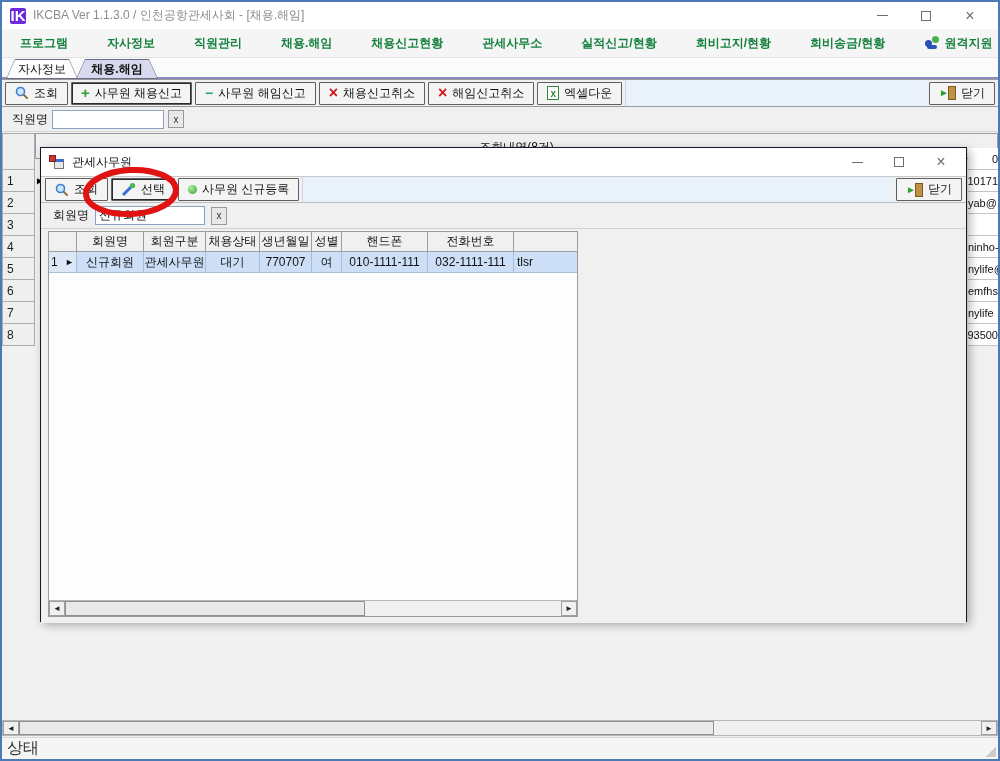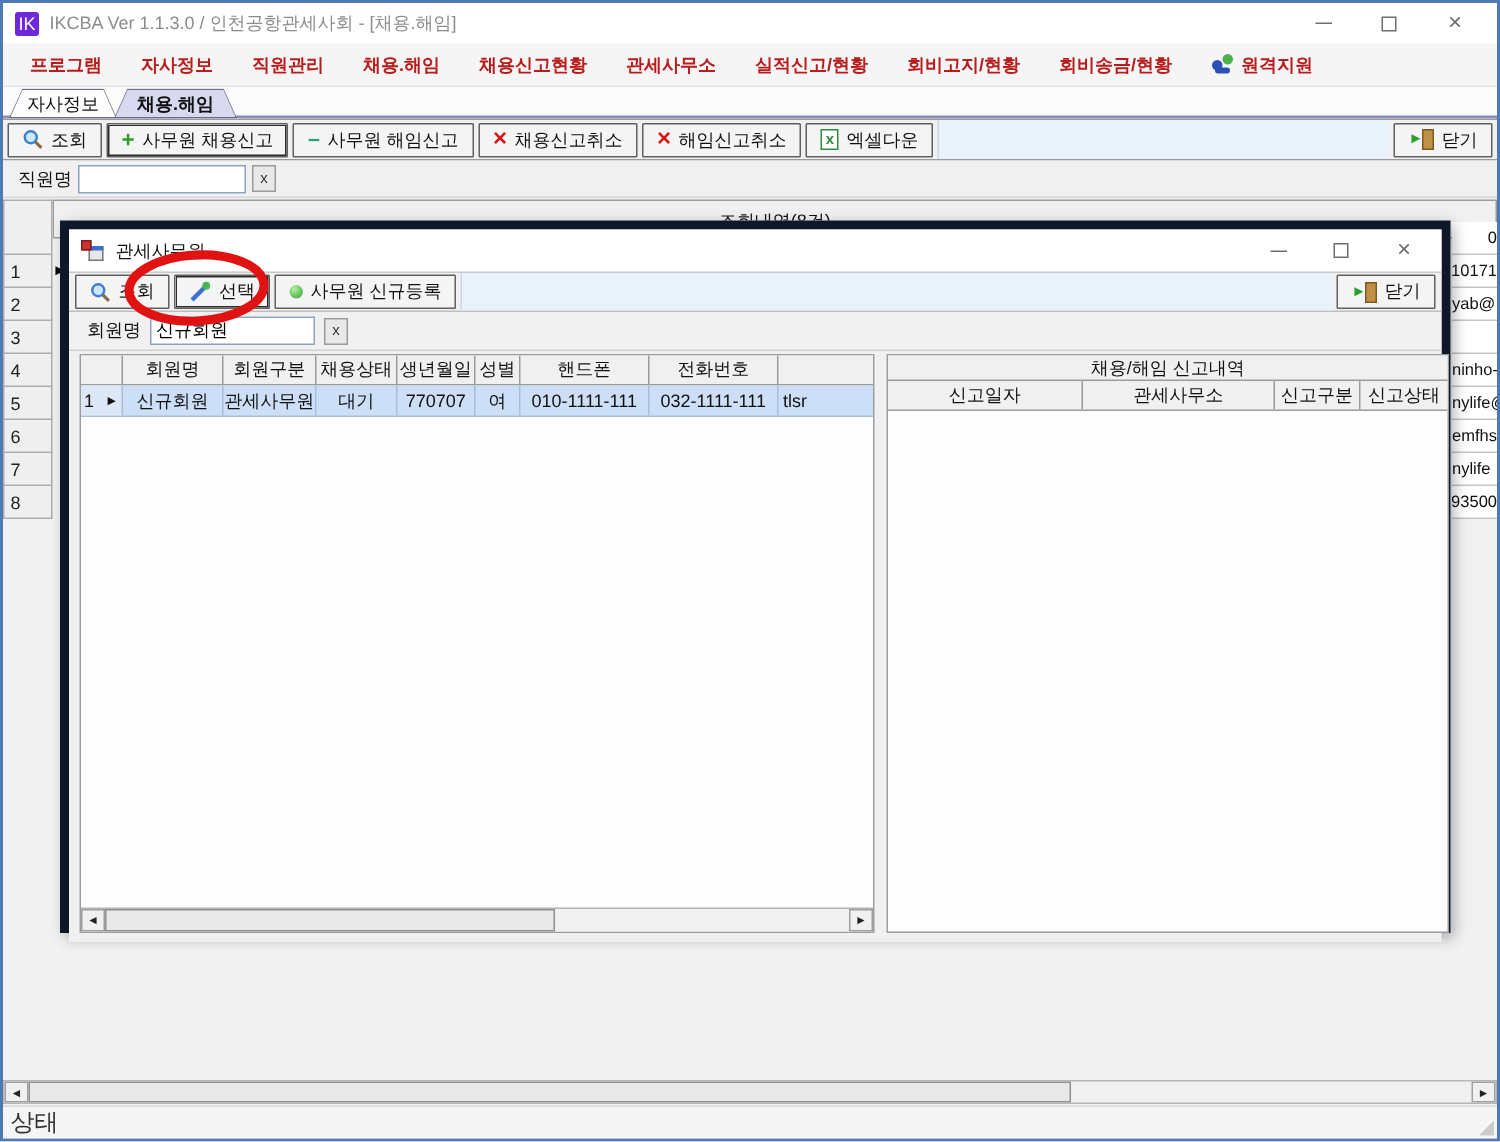--- a/index.html
+++ b/index.html
@@ -4,32 +4,32 @@
 <style>
   * { margin:0; padding:0; box-sizing:border-box; }
   body { font-family:"Liberation Sans", sans-serif; }
   .screen { position:relative; width:1000px; height:761px; background:#f1f1f1;
             border:2px solid #4d79b6; overflow:hidden; font-size:12px; color:#111; }
 
   
   .titlebar { position:absolute; left:0; top:0; width:996px; height:27px; background:#fff;
               display:flex; align-items:center; padding-left:8px; }
   .ik-logo { width:16px; height:16px; background:#6d28d9; border-radius:2px; color:#fff;
-             font-size:12px; font-weight:normal; display:flex; align-items:center; justify-content:center; margin-right:7px; }
+             font-size:15px; font-weight:bold; display:flex; align-items:center; justify-content:center; margin-right:7px; }
   .win-title { color:#8c8c8c; font-size:12px; }
   .win-controls { position:absolute; right:6px; top:0; height:27px; display:flex; }
   .wc { width:44px; height:27px; display:flex; align-items:center; justify-content:center; color:#6e6e6e; }
   .wc-min-glyph { width:11px; height:1px; background:#6e6e6e; }
   .wc-max-glyph { width:10px; height:10px; border:1px solid #6e6e6e; }
   .wc-close-glyph { font-size:16px; line-height:1; color:#6e6e6e; }
 
   
   .menubar { position:absolute; left:0; top:27px; width:996px; height:29px; background:#f5f5f5;
-             border-bottom:1px solid #e3e3e3; display:flex; align-items:center; gap:26px; padding-left:18px;
-             font-weight:bold; font-size:12px; color:#b91c1c; }
+             border-bottom:1px solid #e3e3e3; display:flex; align-items:center; gap:39px; padding-left:18px;
+             font-weight:bold; font-size:12px; color:#15803d; }
   .menu-item { display:flex; align-items:center; gap:4px; white-space:nowrap; }
   .remote-icon { position:relative; width:16px; height:14px; display:inline-block; }
   .remote-icon i { position:absolute; width:7px; height:7px; border-radius:50%; }
   .remote-icon i:nth-child(1){ left:1px; top:4px; background:#2b50b8; }
   .remote-icon i:nth-child(2){ left:8px; top:0; background:#4db04d; }
   .remote-icon i:nth-child(3){ left:3px; top:9px; width:10px; height:4px; border-radius:2px; background:#2b50b8; }
 
   
   .tabstrip { position:absolute; left:0; top:56px; width:996px; height:21px; background:#fbfbfb;
               border-bottom:2px solid #8b8bc0; }
@@ -80,21 +80,21 @@
   .bg-rowhead.blank { height:37px; border-top:1px solid #adadad; }
   .bg-marker { position:absolute; left:33px; top:173px; width:5px; height:12px; overflow:hidden;
                font-size:10px; color:#000; z-index:1; }
   .bg-rightcol { position:absolute; left:966px; top:146px; width:30px; z-index:1; }
   .bg-rcell { height:22px; background:#fff; border-bottom:1px solid #c4c4c4; font-size:11px;
               display:flex; align-items:center; overflow:hidden; white-space:nowrap; color:#111; }
   .bg-rcell.num { justify-content:flex-end; }
 
   
   .dialog { position:absolute; left:38px; top:145px; width:927px; height:475px; background:#f0f0f0;
-            border:6px solid #0f172a; box-shadow:3px 3px 9px rgba(0,0,0,0.3); z-index:10;padding-left:36px; }
+            border:1px solid #0f172a; box-shadow:3px 3px 9px rgba(0,0,0,0.3); z-index:10;padding-left:36px; }
   .dlg-titlebar { position:absolute; left:0; top:0; width:100%; height:28px; background:#fff;
                   display:flex; align-items:center; padding-left:8px; }
   .form-icon { position:relative; width:15px; height:14px; margin-right:8px; }
   .form-icon .back { position:absolute; right:0; bottom:0; width:10px; height:10px; background:#e8e8e8;
                      border:1px solid #777; border-top:3px solid #3a6fd8; }
   .form-icon .front { position:absolute; left:0; top:0; width:7px; height:7px; background:#cc3333; border:1px solid #7c1f1f; }
   .dlg-controls { position:absolute; right:4px; top:0; height:28px; display:flex; }
   .dlg-wc { width:42px; height:28px; display:flex; align-items:center; justify-content:center; color:#555; }
   .dlg-toolbar { position:absolute; left:0; top:28px; width:100%; height:27px; background:#f0f0f0;
                  border-top:1px solid #c9c9c9; border-bottom:1px solid #bdbdbd;
@@ -347,29 +347,20 @@
         </div>
         <div class="hscroll dlg-hscroll">
           <div class="sb-arrow">◄</div>
           <div class="sb-track">
             <div class="sb-thumb" style="left:0; width:300px;"></div>
           </div>
           <div class="sb-arrow">►</div>
         </div>
       </div>
 
-      <div class="panel panel-right">
-        <div class="grp-hdr">채용/해임 신고내역</div>
-        <div class="hdr-row">
-          <div class="hdr-cell" style="width:130px;">신고일자</div>
-          <div class="hdr-cell" style="width:128px;">관세사무소</div>
-          <div class="hdr-cell" style="width:57px;">신고구분</div>
-          <div class="hdr-cell" style="flex:1; border-right:none;">신고상태</div>
-        </div>
-      </div>
 
     </div>
   </div>
 
   <svg class="annotation" width="102" height="56" viewBox="0 0 102 56">
     <ellipse cx="51" cy="28" rx="45" ry="22" fill="none" stroke="#e01212" stroke-width="6" transform="rotate(-3 51 28)"></ellipse>
   </svg>
 
   <div class="hscroll main-hscroll">
     <div class="sb-arrow">◄</div>

